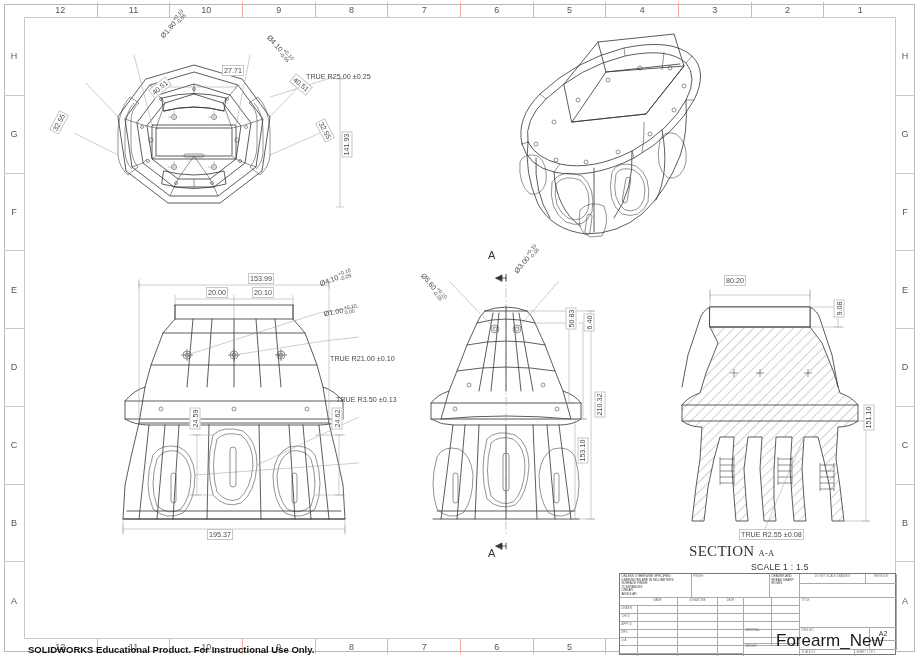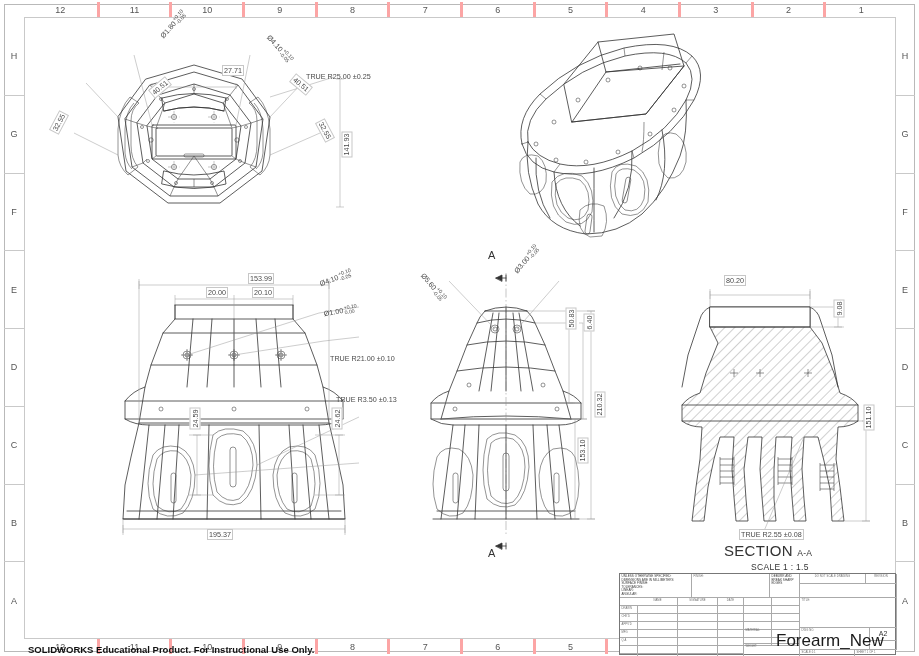--- a/index.html
+++ b/index.html
@@ -11,21 +11,21 @@
   
   .frame-outer{position:absolute;left:4px;top:4px;width:911px;height:648px;
                border:1px solid #b9b9b9;box-sizing:border-box;}
   .frame-inner{position:absolute;left:24px;top:17px;width:872px;height:622px;
                border:1px solid #c9c9c9;box-sizing:border-box;}
   .zone-strip{position:absolute;font-size:9px;color:#555;}
   .zone-top{top:2px;height:15px;}
   .zone-bot{bottom:2px;height:15px;}
   .zone-cell{position:absolute;top:0;height:100%;
              display:flex;align-items:center;justify-content:center;
-             border-left:3px solid #fca5a5;box-sizing:border-box;}
+             border-left:1px solid #fca5a5;box-sizing:border-box;}
   .zone-left{left:4px;width:20px;}
   .zone-right{right:4px;width:20px;}
   .zone-rcell{position:absolute;left:0;width:100%;
               display:flex;align-items:center;justify-content:center;
               border-top:1px solid #c9c9c9;box-sizing:border-box;font-size:9px;color:#555;}
 
   
   .canvas{position:absolute;left:24px;top:17px;width:872px;height:622px;}
   svg.view{position:absolute;overflow:visible;}
   .ln{fill:none;stroke:#333;stroke-width:.8;stroke-linejoin:round;stroke-linecap:round;}
@@ -487,21 +487,21 @@
 
         <path d="M160 168 L120 262"></path>
       </g>
     </svg>
 
     <div class="dimtx" style="left:700px;top:258px;">80.20</div>
     <div class="dimtx" style="left:806px;top:286px;transform:rotate(-90deg);">9.08</div>
     <div class="dimtx" style="left:832px;top:395px;transform:rotate(-90deg);">151.10</div>
     <div class="dimtx" style="left:715px;top:512px;">TRUE R2.55 ±0.08</div>
 
-    <div class="sec-cap" style="left:700px;top:525px;">
+    <div class="sec-cap" style="left:665px;top:525px;font-family:Liberation Serif, serif;">
       <span class="big">SECTION</span>
       <span class="sub">A-A</span>
     </div>
     <div class="sec-scale" style="left:716px;top:545px;">SCALE 1 : 1.5</div>
 
     <div class="tb" style="left:595px;top:556px;width:277px;height:82px;">
 
       <div class="tbcell" style="left:0;top:0;width:72px;height:24px;">
         <span style="white-space:pre-line;">UNLESS OTHERWISE SPECIFIED:
 DIMENSIONS ARE IN MILLIMETERS

